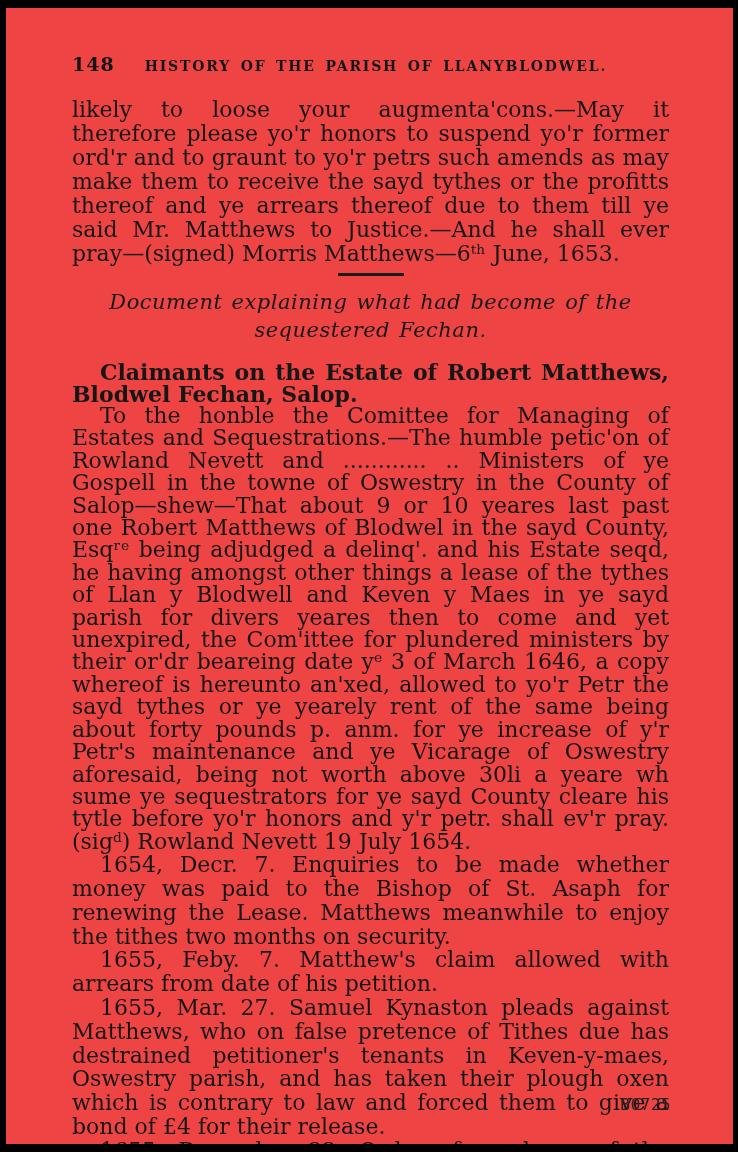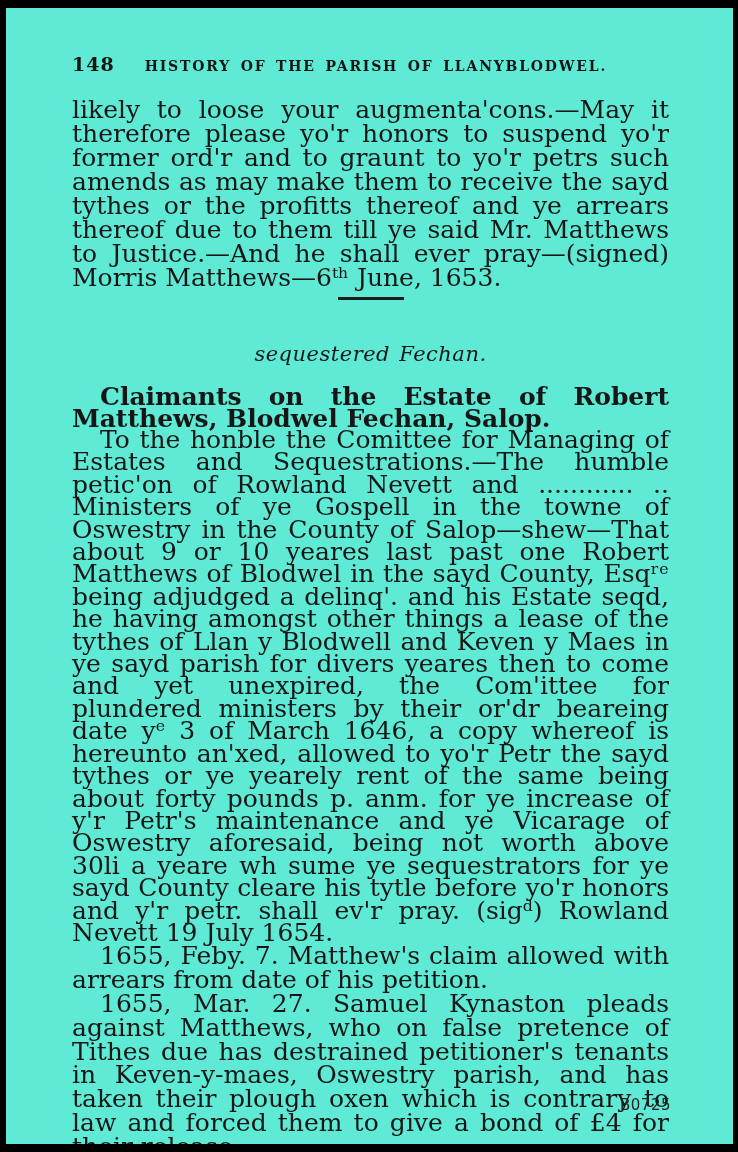--- a/index.html
+++ b/index.html
@@ -9,21 +9,21 @@
     font-family: "DejaVu Serif", serif;
   }
   .scan-frame {
     width: 738px; height: 1152px;
     background: #000;
     padding: 8px 5px 8px 6px;
   }
   .page {
     position: relative;
     width: 100%; height: 100%;
-    background: #5eead4;
+    background: #ef4444;
     color: #141414;
     padding: 45px 64px 0 66px;
     overflow: hidden;
   }
   .page-header {
     display: flex;
     align-items: baseline;
     white-space: nowrap;
   }
   .page-number {
@@ -32,21 +32,21 @@
     letter-spacing: 1px;
   }
   .running-title {
     margin-left: 30px;
     font-size: 14px;
     font-weight: bold;
     letter-spacing: 1.8px;
     word-spacing: 3px;
   }
   p.body-par {
-    font-size: 25px;
+    font-size: 22px;
     line-height: 24px;
     text-align: justify;
     color: #161616;
   }
   p.intro {
     margin-top: 23px;
   }
   .divider {
     width: 66px; height: 3px;
     background: #1b1b1b;
@@ -96,29 +96,30 @@
     <div class="page-header">
       <span class="page-number">148</span>
       <span class="running-title">HISTORY OF THE PARISH OF LLANYBLODWEL.</span>
     </div>
 
     <p class="body-par intro">likely to loose your augmenta'cons.—May it therefore please yo'r honors to suspend yo'r former ord'r and to graunt to yo'r petrs such amends as may make them to receive the sayd tythes or the profitts thereof and ye arrears thereof due to them till ye said Mr. Matthews to Justice.—And he shall ever pray—(signed) Morris Matthews—6ᵗʰ June, 1653.</p>
 
     <div class="divider"></div>
 
     <h2 class="section-title">
-      <br>
+      <span>Document explaining what had become of the</span><br>
       <span>sequestered Fechan.</span>
     </h2>
 
     <p class="body-par claimants">Claimants on the Estate of Robert Matthews, Blodwel Fechan, Salop.</p>
 
     <p class="body-par petition">To the honble the Comittee for Managing of Estates and Sequestrations.—The humble petic'on of Rowland Nevett and ............ .. Ministers of ye Gospell in the towne of Oswestry in the County of Salop—shew—That about 9 or 10 yeares last past one Robert Matthews of Blodwel in the sayd County, Esqʳᵉ being adjudged a delinq'. and his Estate seqd, he having amongst other things a lease of the tythes of Llan y Blodwell and Keven y Maes in ye sayd parish for divers yeares then to come and yet unexpired, the Com'ittee for plundered ministers by their or'dr beareing date yᵉ 3 of March 1646, a copy whereof is hereunto an'xed, allowed to yo'r Petr the sayd tythes or ye yearely rent of the same being about forty pounds p. anm. for ye increase of y'r Petr's maintenance and ye Vicarage of Oswestry aforesaid, being not worth above 30li a yeare wh sume ye sequestrators for ye sayd County cleare his tytle before yo'r honors and y'r petr. shall ev'r pray. (sigᵈ) Rowland Nevett 19 July 1654.</p>
 
 
+    <p class="body-par entry">1654, Decr. 7.  Enquiries to be made whether money was paid to the Bishop of St. Asaph for renewing the Lease. Matthews meanwhile to enjoy the tithes two months on security.</p>
 
     <p class="body-par entry">1655, Feby. 7.  Matthew's claim allowed with arrears from date of his petition.</p>
 
     <p class="body-par entry">1655, Mar. 27.  Samuel Kynaston pleads against Matthews, who on false pretence of Tithes due has destrained petitioner's tenants in Keven-y-maes, Oswestry parish, and has taken their plough oxen which is contrary to law and forced them to give a bond of £4 for their release.</p>
 
     <p class="body-par entry">1655, December 22.  Orders for release of the bond, and the estate being discharged from sequestration the parties are left to their remedy by law.</p>
 
     <div class="scan-code">B0725</div>
 
   </div>

